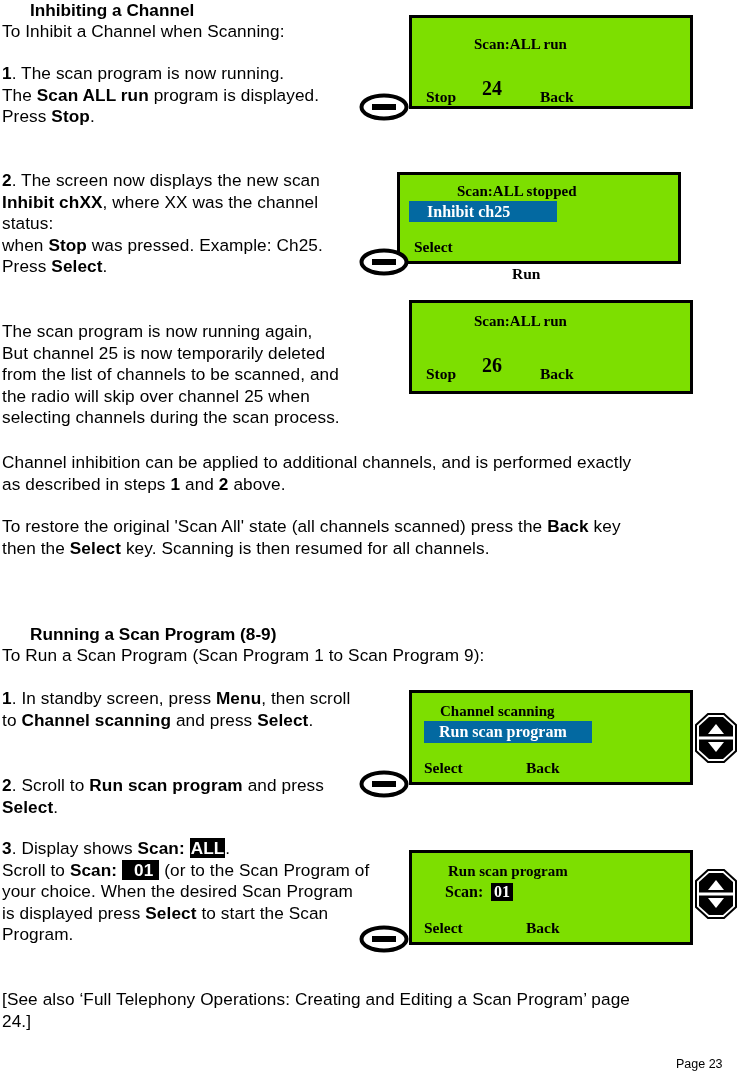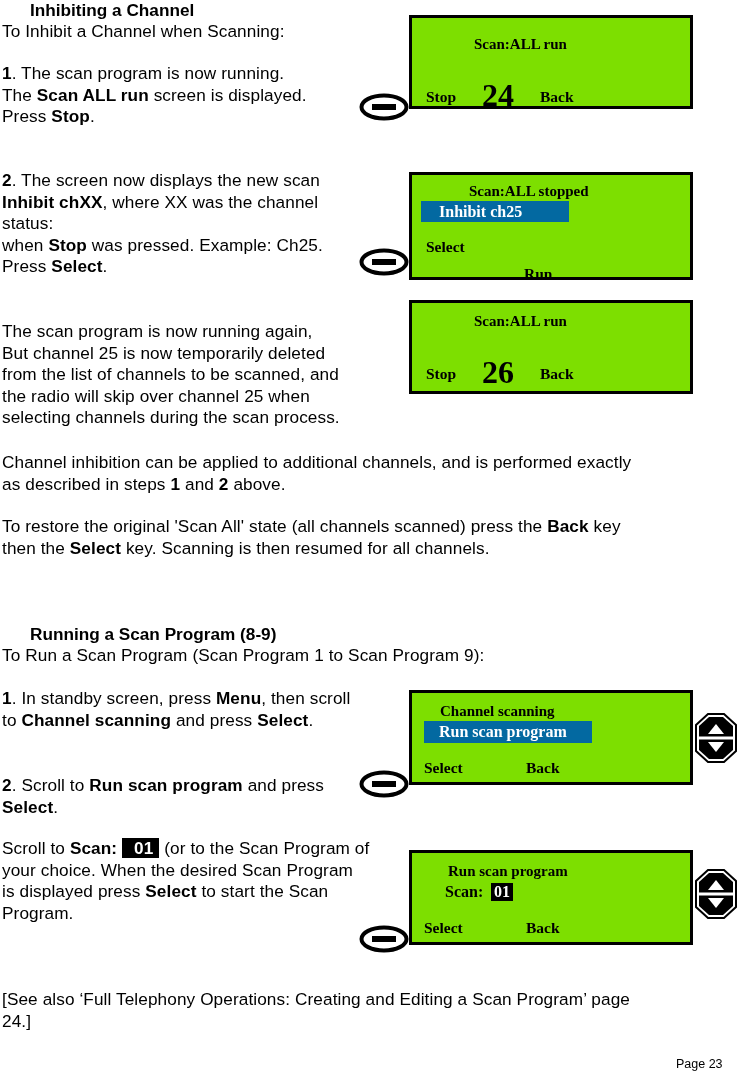--- a/index.html
+++ b/index.html
@@ -57,21 +57,21 @@
   }
   .lcd-title {
     position: absolute;
     font-weight: bold;
     font-size: 15px;
     white-space: nowrap;
   }
   .lcd-bigno {
     position: absolute;
     font-weight: bold;
-    font-size: 32px;
+    font-size: 20px;
   }
   .lcd-soft {
     position: absolute;
     font-weight: bold;
     font-size: 15.5px;
     white-space: nowrap;
   }
   .lcd-hl {
     position: absolute;
     background: #0369a1;
@@ -113,21 +113,21 @@
 
 <div class="abs h2" style="left:2px; top:0px;">Inhibiting a Channel</div>
 
 <div class="abs para" style="left:2px; top:21px;">To Inhibit a Channel when Scanning:</div>
 
 <div class="abs para" style="left:2px; top:63px;">
   <div>
     <b>1</b><span>. The scan program is now running.</span>
   </div>
   <div>
-    <span>The </span><b>Scan ALL run</b><span> screen is displayed.</span>
+    <span>The </span><b>Scan ALL run</b><span> program is displayed.</span>
   </div>
   <div>
     <span>Press </span><b>Stop</b><span>.</span>
   </div>
 </div>
 
 <div class="abs para" style="left:2px; top:170px;">
   <div>
     <b>2</b><span>. The screen now displays the new scan</span>
   </div>
@@ -184,20 +184,23 @@
   <div>
     <b>2</b><span>. Scroll to </span><b>Run scan program</b><span> and press</span>
   </div>
   <div>
     <b>Select</b><span>.</span>
   </div>
 </div>
 
 <div class="abs para" style="left:2px; top:838px;">
   <div>
+    <b>3</b><span>. Display shows </span><b>Scan: </b><span class="inv">ALL</span><span>.</span>
+  </div>
+  <div>
     <span>Scroll to </span><b>Scan: </b><span class="inv-pad">01</span><span> (or to the Scan Program of</span>
   </div>
   <div>your choice. When the desired Scan Program</div>
   <div>
     <span>is displayed press </span><b>Select</b><span> to start the Scan</span>
   </div>
   <div>Program.</div>
 </div>
 
 <div class="abs para" style="left:2px; top:989px;">
@@ -207,21 +210,21 @@
 
 <div class="page-no" style="left:676px; top:1057px;">Page 23</div>
 
 <div class="lcd" style="left:409px; top:15px; width:284px; height:94px;">
   <div class="lcd-title" style="left:62px; top:18px;">Scan:ALL run</div>
   <div class="lcd-bigno" style="left:70px; top:59px;">24</div>
   <div class="lcd-soft" style="left:14px; top:70px;">Stop</div>
   <div class="lcd-soft" style="left:128px; top:70px;">Back</div>
 </div>
 
-<div class="lcd" style="left:409px; top:172px; width:284px; height:108px;">
+<div class="lcd" style="left:397px; top:172px; width:284px; height:92px;">
   <div class="lcd-title" style="left:57px; top:8px;">Scan:ALL stopped</div>
   <div class="lcd-hl" style="left:9px; top:26px; width:148px; height:21px; padding:2px 0 0 18px;">Inhibit ch25</div>
   <div class="lcd-soft" style="left:14px; top:63px;">Select</div>
   <div class="lcd-soft" style="left:112px; top:63px;margin-top:27px;">Run</div>
 </div>
 
 <div class="lcd" style="left:409px; top:300px; width:284px; height:94px;">
   <div class="lcd-title" style="left:62px; top:10px;">Scan:ALL run</div>
   <div class="lcd-bigno" style="left:70px; top:51px;">26</div>
   <div class="lcd-soft" style="left:14px; top:62px;">Stop</div>

